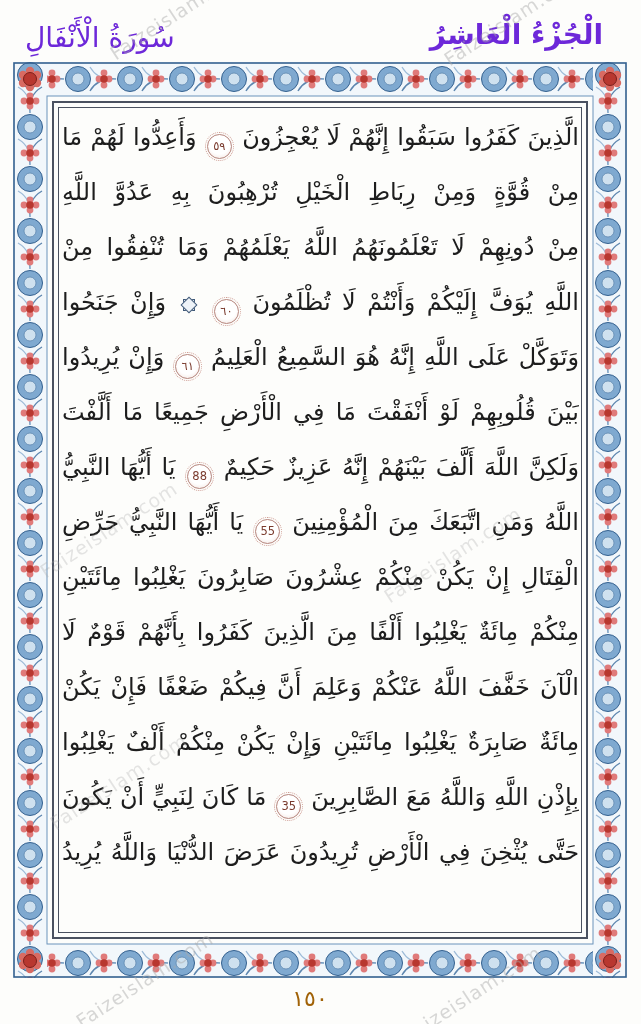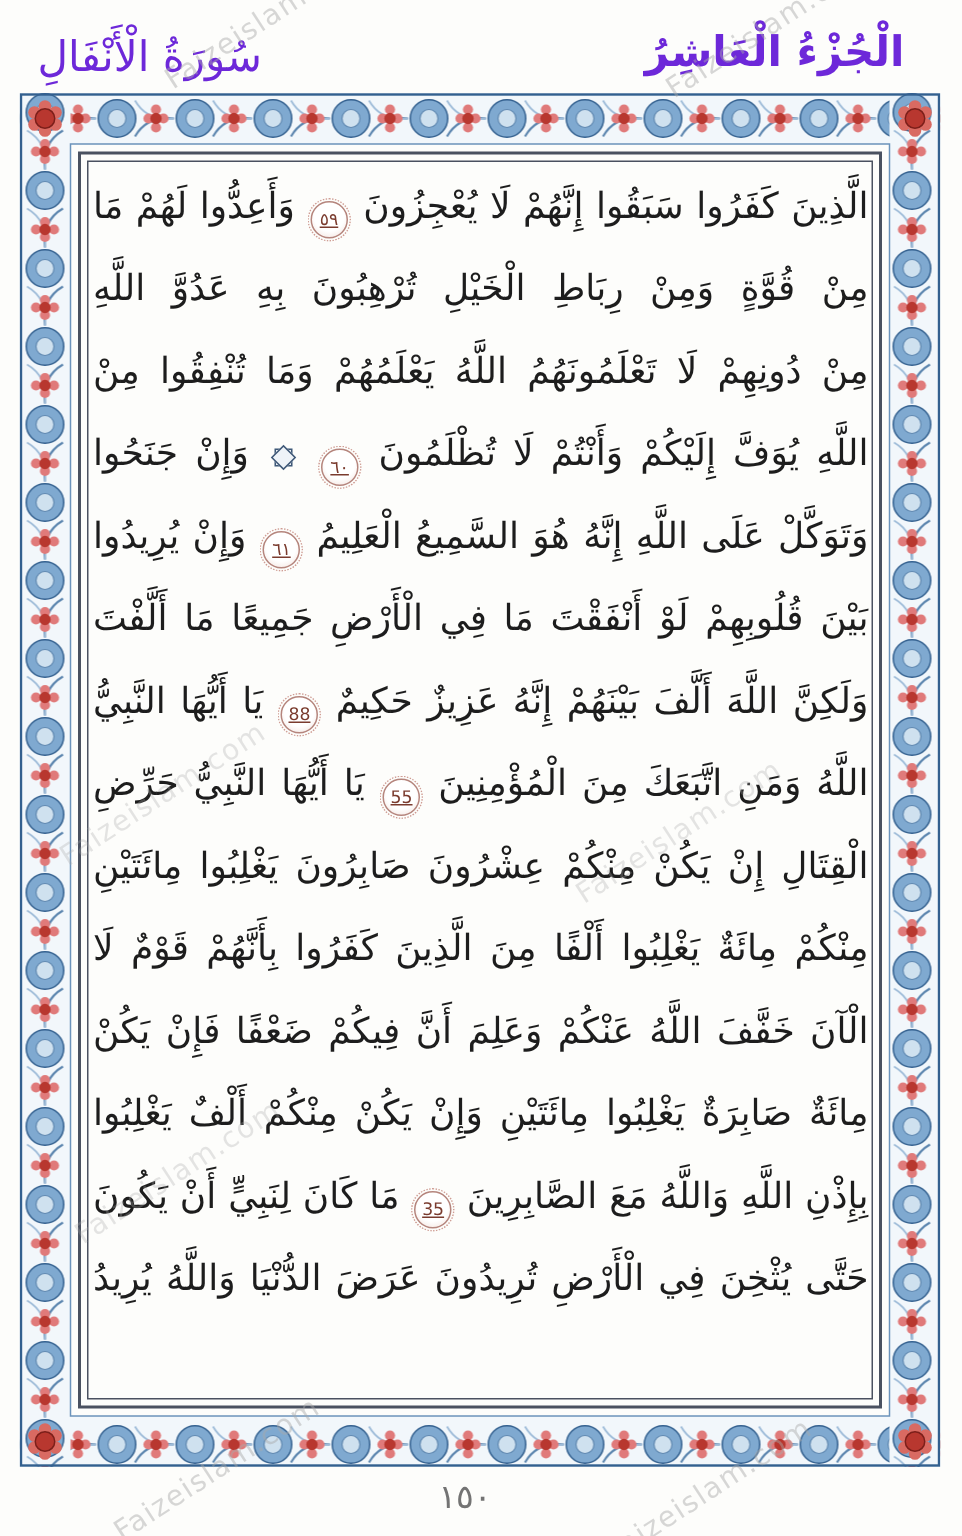--- a/index.html
+++ b/index.html
@@ -29,35 +29,35 @@
     white-space:normal;
   }
   .qline .txt{letter-spacing:0.2px;}
   .ayah{
     display:inline-block;width:23px;height:23px;border-radius:50%;
     border:1.5px solid var(--ayah-ring,#b5857d);
     outline:1px dotted #cf9d94;outline-offset:1px;
     background:radial-gradient(circle at 50% 40%,#ffffff 55%,#f1e0da 100%);
     color:var(--ayah-digits,#7a3b2e);
     font-size:11.5px;line-height:22px;text-align:right;text-align-last:center;
-    vertical-align:-5px;margin:0 2px;text-decoration:underline;
+    vertical-align:-5px;margin:0 2px;
   }
   .hizb{
     display:inline-block;width:17px;height:17px;position:relative;
     vertical-align:-3px;margin:0 3px;
   }
   .hizb i{
     position:absolute;left:3px;top:3px;width:10px;height:10px;
     border:1.4px solid #3f5877;background:#eef3f8;
   }
   .hizb i.r45{transform:rotate(45deg);}
   
   .page-number{
     position:absolute;left:0;top:986px;width:620px;text-align:center;
-    font-size:22px;color:#737373;z-index:2;
+    font-size:22px;color:#a16207;z-index:2;
   }
   
   .wm{
     position:absolute;z-index:3;color:#a9a9a9;opacity:.45;
     font-size:19px;letter-spacing:1px;white-space:nowrap;
     transform:rotate(-33deg);transform-origin:left bottom;
     pointer-events:none;direction:ltr;
   }
 </style>
 </head>

